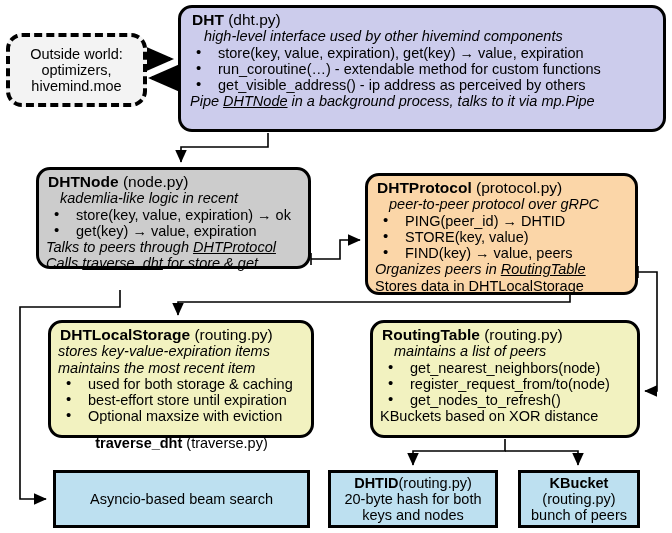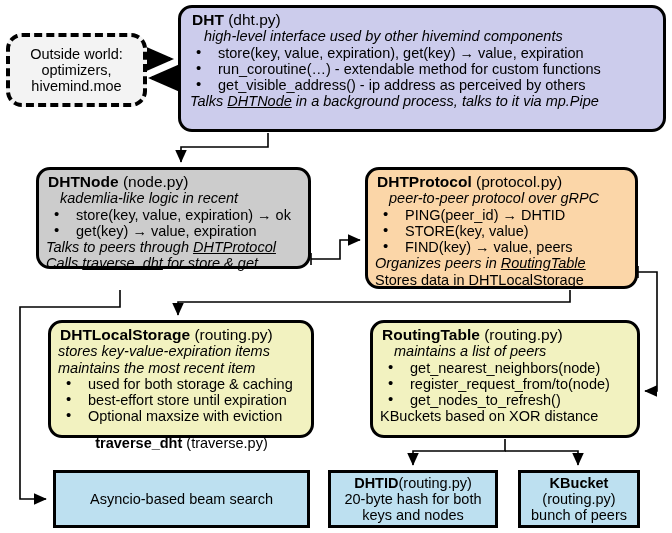--- a/index.html
+++ b/index.html
@@ -32,21 +32,21 @@
   #dht .sub{padding-left:16px;}
   #dht .foot{padding-left:2px;}
 
   #outside{left:6px;top:33px;width:141px;height:74px;background:#f3f3f3;
            display:flex;align-items:center;justify-content:center;font-size:14.5px;}
 
   #node{left:36px;top:167px;width:275px;height:102px;background:#cccccc;font-size:14.5px;}
   #node .hdr{font-size:15.5px;padding-left:2px;}
   #node .sub{padding-left:14px;}
 
-  #proto{left:365px;top:167px;width:273px;height:122px;background:#fbd6a8;font-size:14.5px;}
+  #proto{left:365px;top:173px;width:273px;height:122px;background:#fbd6a8;font-size:14.5px;}
   #proto .hdr{font-size:15.5px;padding-left:2px;}
   #proto .sub{padding-left:14px;}
 
   #storage{left:48px;top:320px;width:266px;height:118px;background:#f2f2c0;font-size:14.5px;}
   #storage .hdr{font-size:15.5px;padding-left:2px;}
 
   #routing{left:370px;top:320px;width:270px;height:118px;background:#f2f2c0;font-size:14.5px;}
   #routing .hdr{font-size:15.5px;padding-left:2px;}
   #routing .sub{padding-left:14px;}
 
@@ -105,21 +105,21 @@
     <div class="ln hdr">
       <span class="b-title">DHT</span>
       <span>(dht.py)</span>
     </div>
     <div class="ln it sub">high-level interface used by other hivemind components</div>
     <ul class="bullets">
       <li>store(key, value, expiration), get(key) → value, expiration</li>
       <li>run_coroutine(…) - extendable method for custom functions</li>
       <li>get_visible_address() - ip address as perceived by others</li>
     </ul>
-    <div class="ln it foot"><span>Talks </span><span class="u">DHTNode</span><span> in a background process, talks to it via mp.Pipe</span></div>
+    <div class="ln it foot"><span>Pipe </span><span class="u">DHTNode</span><span> in a background process, talks to it via mp.Pipe</span></div>
   </div>
 
   <div class="box rounded pad" id="node">
     <div class="ln hdr">
       <span class="b-title">DHTNode</span>
       <span>(node.py)</span>
     </div>
     <div class="ln it sub">kademlia-like logic in recent</div>
     <ul class="bullets">
       <li>store(key, value, expiration) → ok</li>

